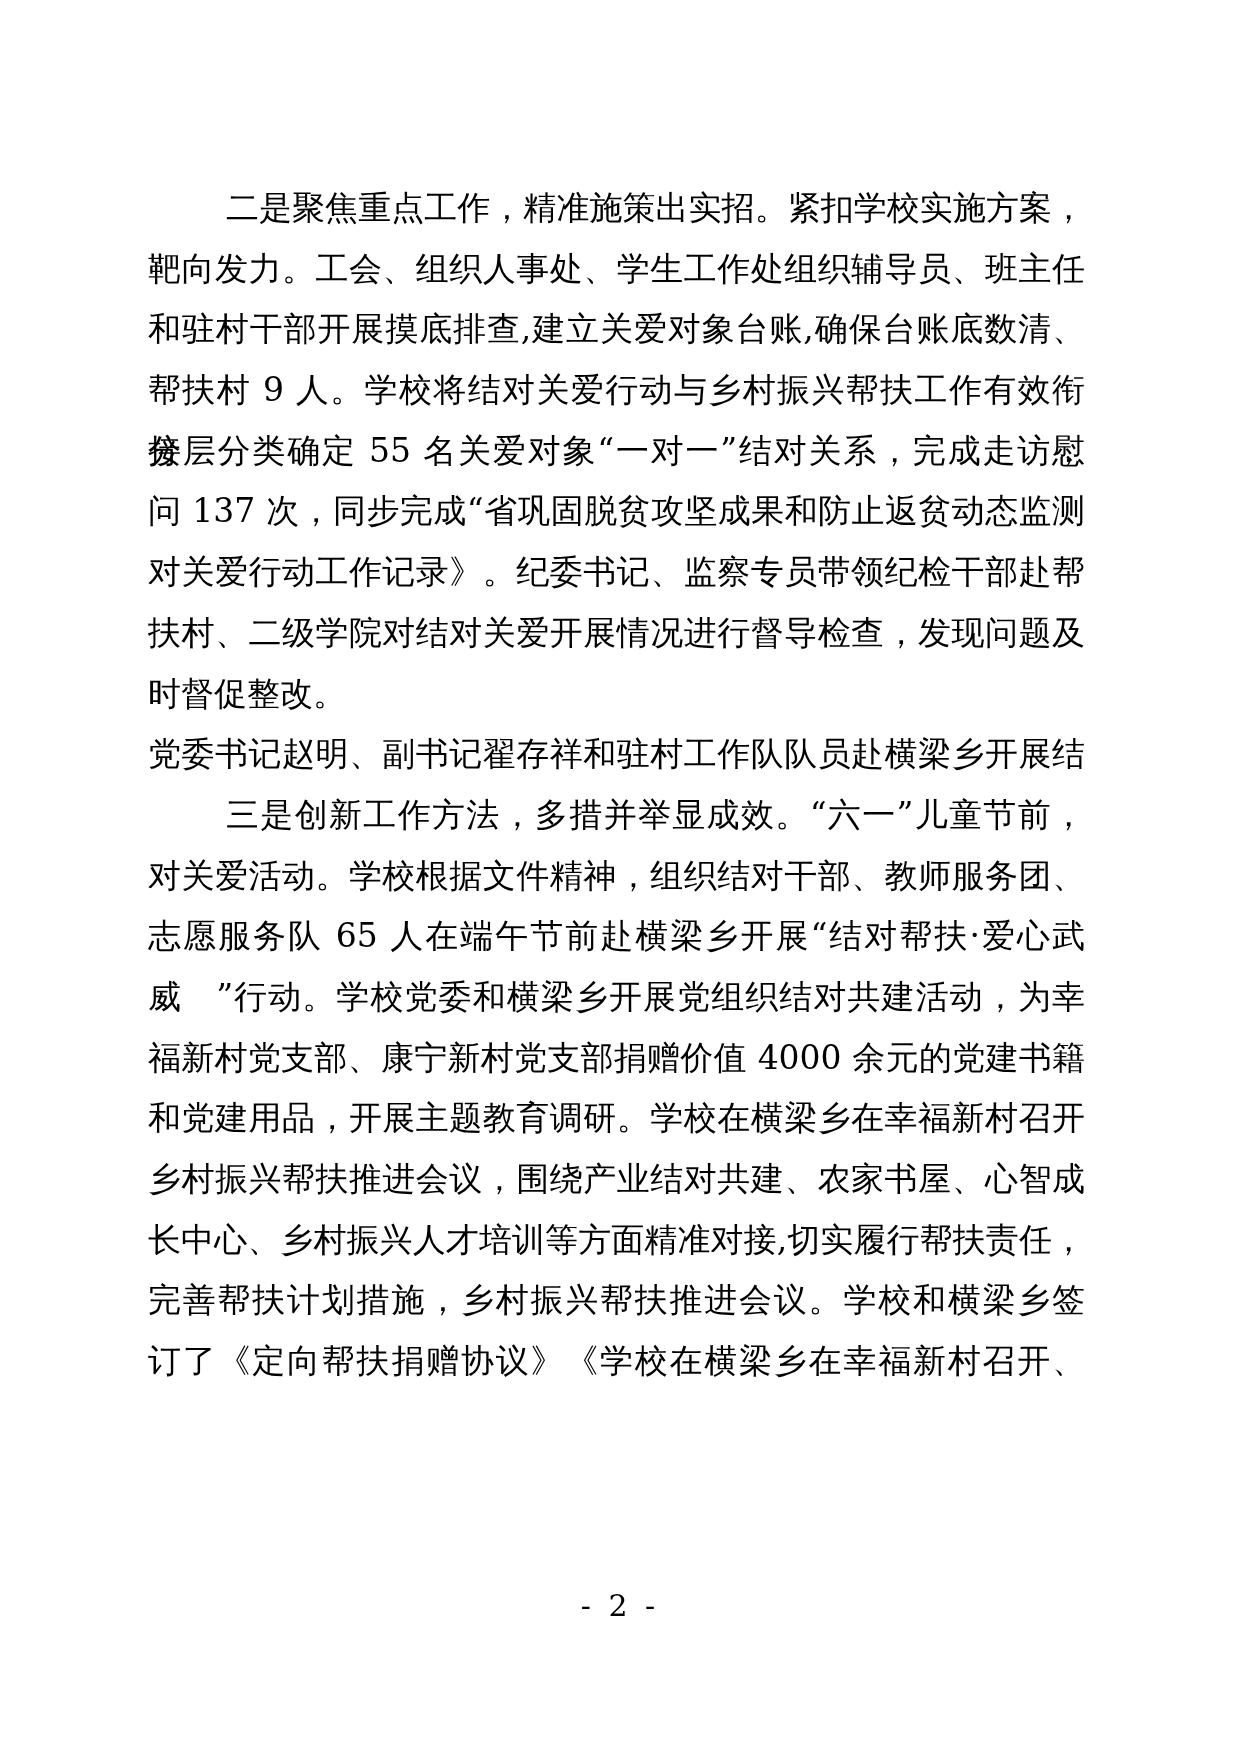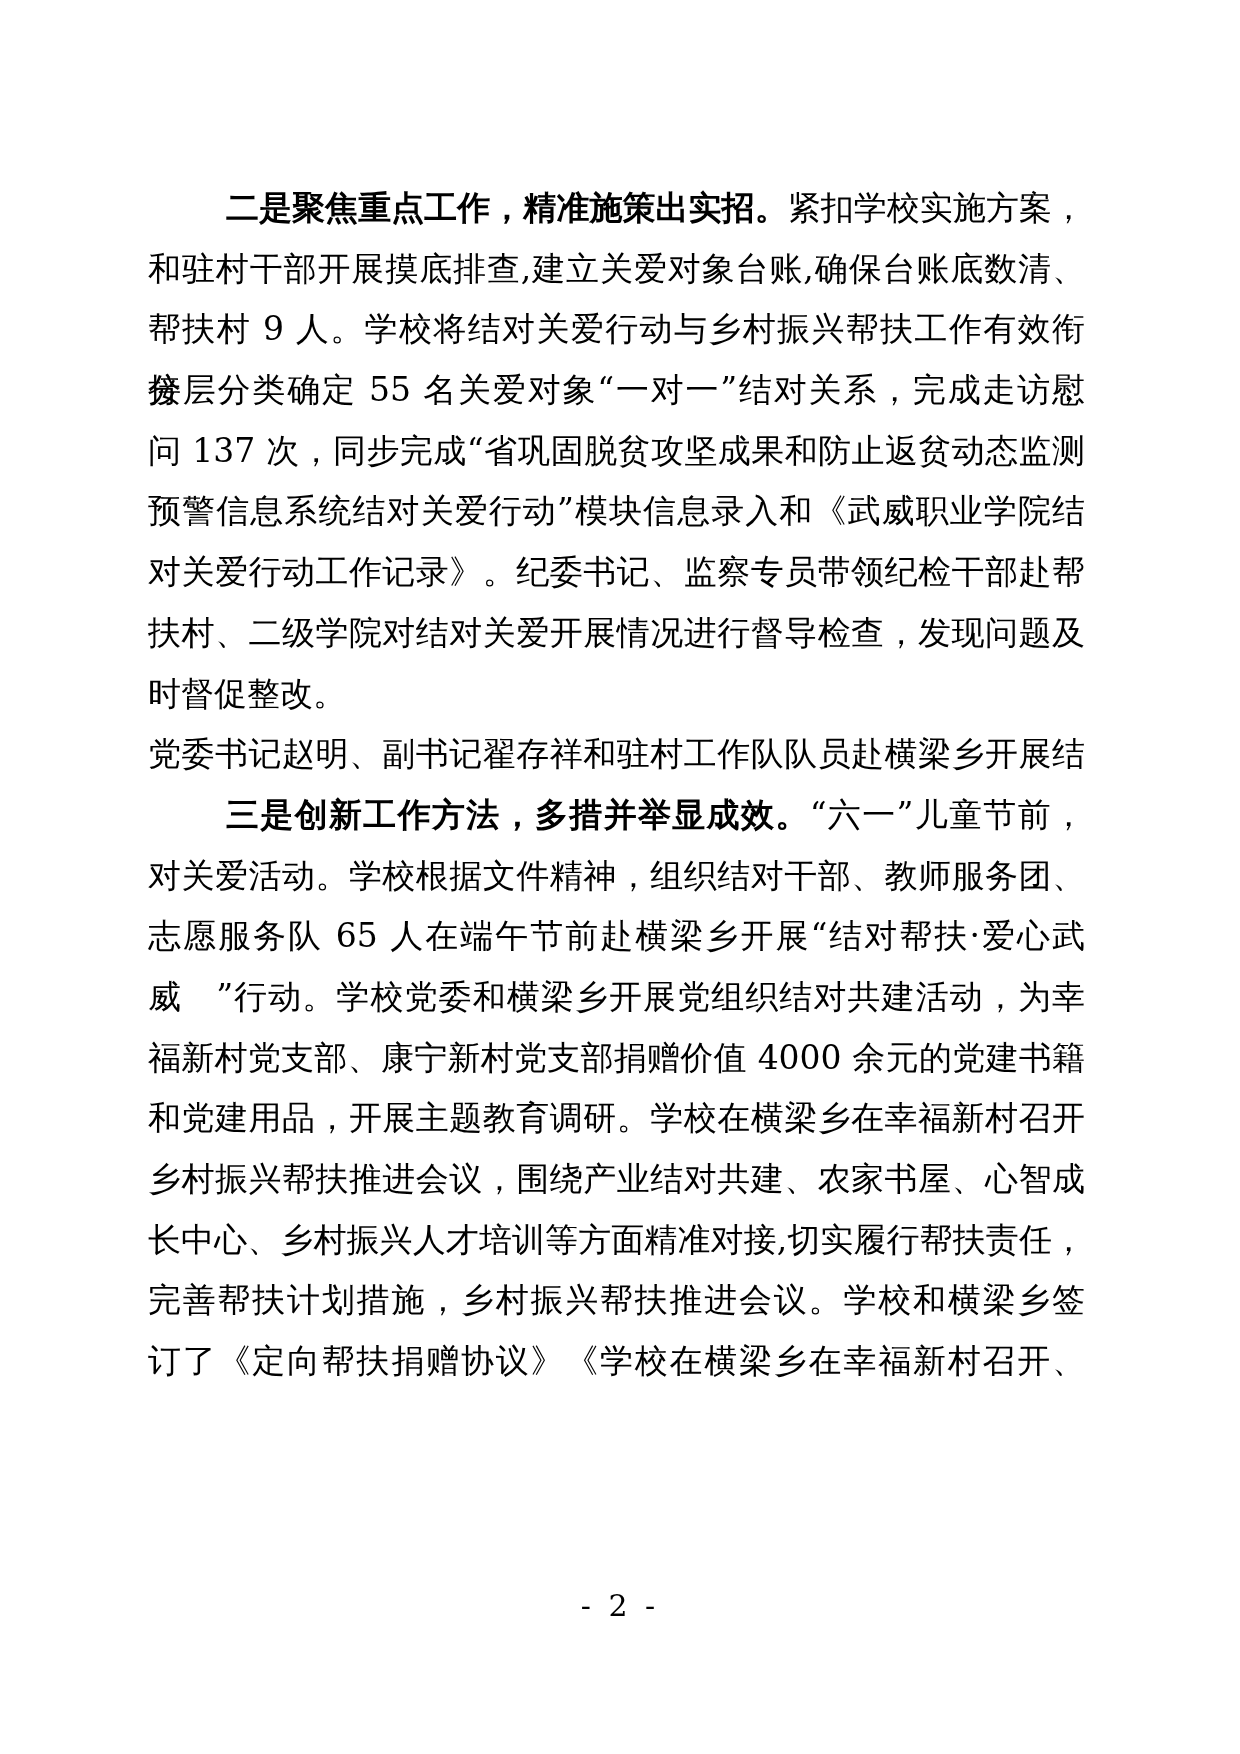--- a/index.html
+++ b/index.html
@@ -37,45 +37,45 @@
     white-space: normal;
   }
   .line.no-justify {
     text-align: right;
     text-align-last: left;
   }
   .line.indent {
     text-indent: 78px;
   }
   .seg.bold {
-    font-weight: bold;
+    font-weight: normal;
   }
   .footer {
     position: absolute;
     left: 0;
     top: 1586px;
     width: 100%;
     text-align: center;
     font-size: 30px;
     line-height: 40px;
     letter-spacing: 4px;
   }
 </style>
 </head>
 <body>
 
 <div class="page">
   <div class="content">
       <div>
         <div class="line indent"><span class="seg bold">二是聚焦重点工作，精准施策出实招。</span><span class="seg">紧扣学校实施方案，</span></div>
+        <div class="line"><span class="seg">靶向发力。工会、组织人事处、学生工作处组织辅导员、班主任</span></div>
         <div class="line"><span class="seg">和驻村干部开展摸底排查,建立关爱对象台账,确保台账底数清、</span></div>
         <div class="line"><span class="seg">帮扶村 9 人。学校将结对关爱行动与乡村振兴帮扶工作有效衔接，</span></div>
         <div class="line"><span class="seg">分层分类确定 55 名关爱对象“一对一”结对关系，完成走访慰</span></div>
         <div class="line"><span class="seg">问 137 次，同步完成“省巩固脱贫攻坚成果和防止返贫动态监测</span></div>
-        <div class="line"><span class="seg">预警信息系统结对关爱行动”模块信息录入和《武威职业学院结</span></div>
         <div class="line"><span class="seg">对关爱行动工作记录》。纪委书记、监察专员带领纪检干部赴帮</span></div>
         <div class="line"><span class="seg">扶村、二级学院对结对关爱开展情况进行督导检查，发现问题及</span></div>
         <div class="line no-justify"><span class="seg">时督促整改。</span></div>
       </div>
       <div>
         <div class="line"><span class="seg">党委书记赵明、副书记翟存祥和驻村工作队队员赴横梁乡开展结</span></div>
         <div class="line indent"><span class="seg bold">三是创新工作方法，多措并举显成效。</span><span class="seg">“六一”儿童节前，</span></div>
         <div class="line"><span class="seg">对关爱活动。学校根据文件精神，组织结对干部、教师服务团、</span></div>
         <div class="line"><span class="seg">志愿服务队 65 人在端午节前赴横梁乡开展“结对帮扶·爱心武</span></div>
         <div class="line"><span class="seg">威　”行动。学校党委和横梁乡开展党组织结对共建活动，为幸</span></div>

